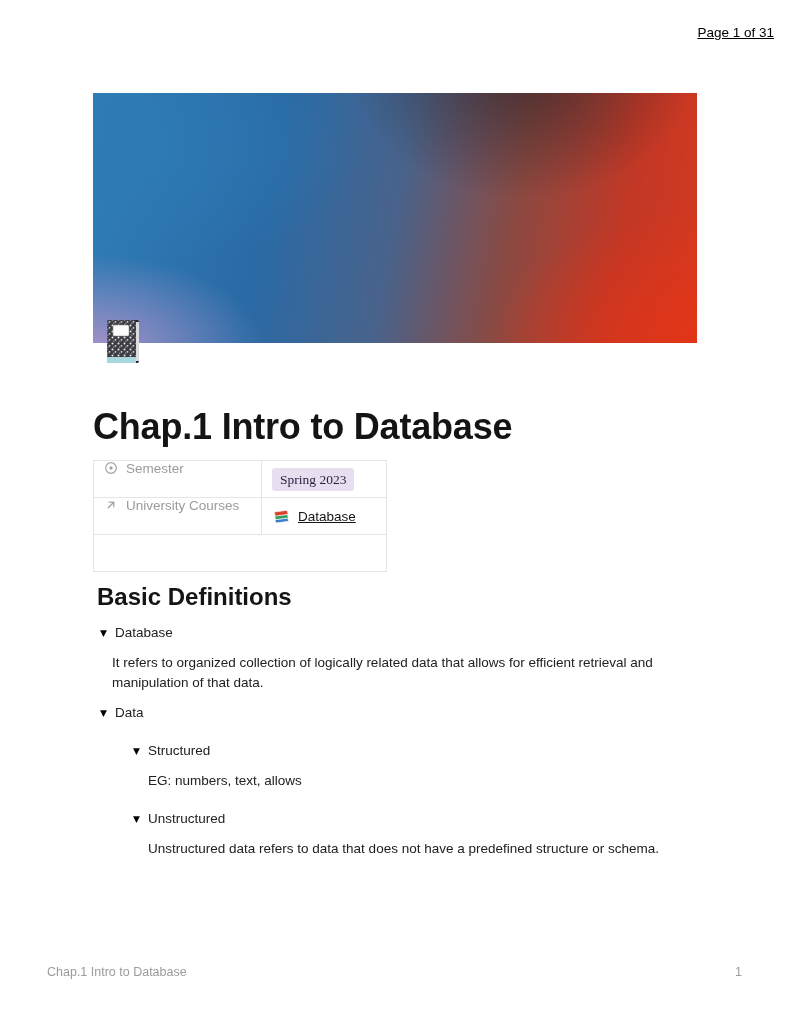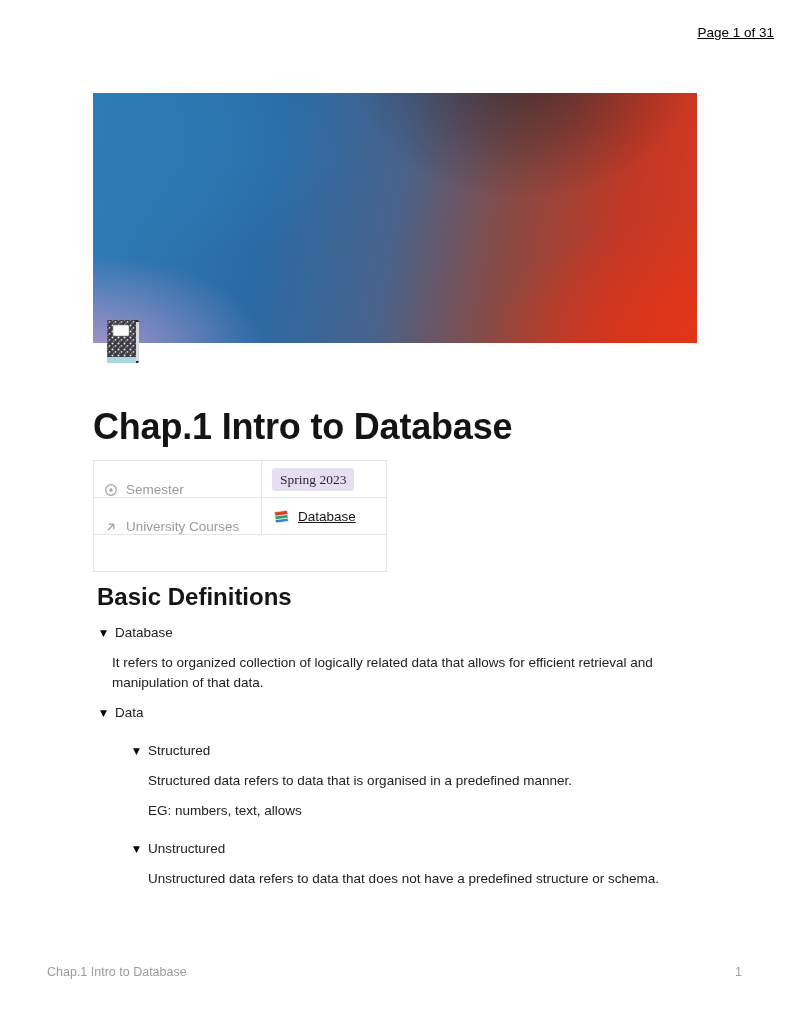--- a/index.html
+++ b/index.html
@@ -22,21 +22,21 @@
 
   .page-icon{position:absolute;left:99px;top:318px;width:48px;height:48px;}
 
   .title{position:absolute;left:93px;top:381px;font-size:36px;line-height:44px;
          font-weight:700;letter-spacing:-0.2px;color:#141414;}
 
   
   .props{position:absolute;left:93px;top:460px;width:294px;box-sizing:border-box;
          border:1px solid #e5e5e5;border-bottom:none;font-size:13.5px;background:#fff;}
   .prow{display:flex;height:36px;border-bottom:1px solid #e5e5e5;}
-  .pkey{width:168px;box-sizing:border-box;display:flex;align-items:flex-end;gap:8px;
+  .pkey{width:168px;box-sizing:border-box;display:flex;align-items:flex-start;gap:8px;
         padding-left:10px;color:#9b9b9b;border-right:1px solid #e5e5e5;}
   .pval{flex:1;display:flex;align-items:center;padding-left:10px;}
   .pkey svg{flex:none;}
   .badge{background:#e7def0;color:#2b2440;padding:3px 8px;border-radius:3px;line-height:17px;font-family:Liberation Serif, serif;}
   .plink{color:#141414;font-weight:500;text-decoration:underline;cursor:pointer;}
   .books-icon{width:19px;height:18px;margin-right:7px;}
 
   
   .content{position:absolute;left:93px;top:583px;width:604px;}
   .content h2{margin:0 0 13px 4px;font-size:24px;line-height:27px;font-weight:700;color:#141414;}
@@ -130,21 +130,20 @@
 
     <div class="block toggle l1">
       <span class="tri">▼</span>
       <span>Data</span>
     </div>
 
     <div class="block toggle l2">
       <span class="tri">▼</span>
       <span>Structured</span>
     </div>
-    <div class="block para l2">Structured data refers to data that is organised in a predefined manner.</div>
     <div class="block para l2">EG: numbers, text, allows</div>
 
     <div class="block toggle l2">
       <span class="tri">▼</span>
       <span>Unstructured</span>
     </div>
     <div class="block para l2">Unstructured data refers to data that does not have a predefined structure or schema.</div>
   </div>
 
   <div class="footer">

